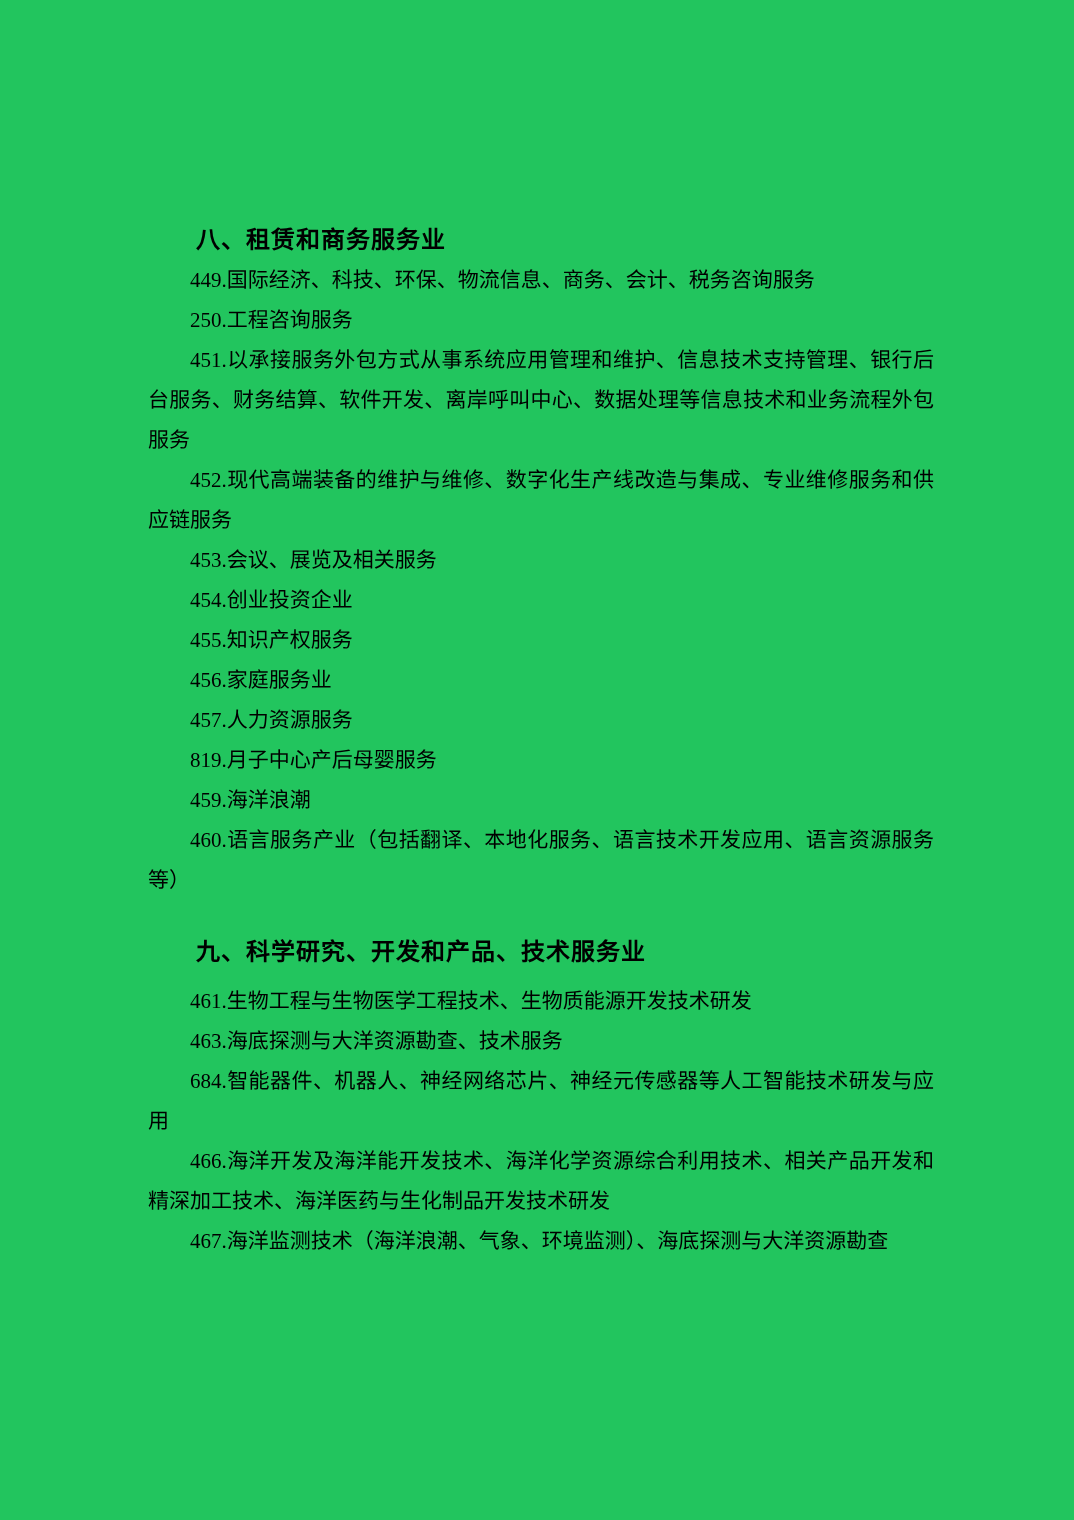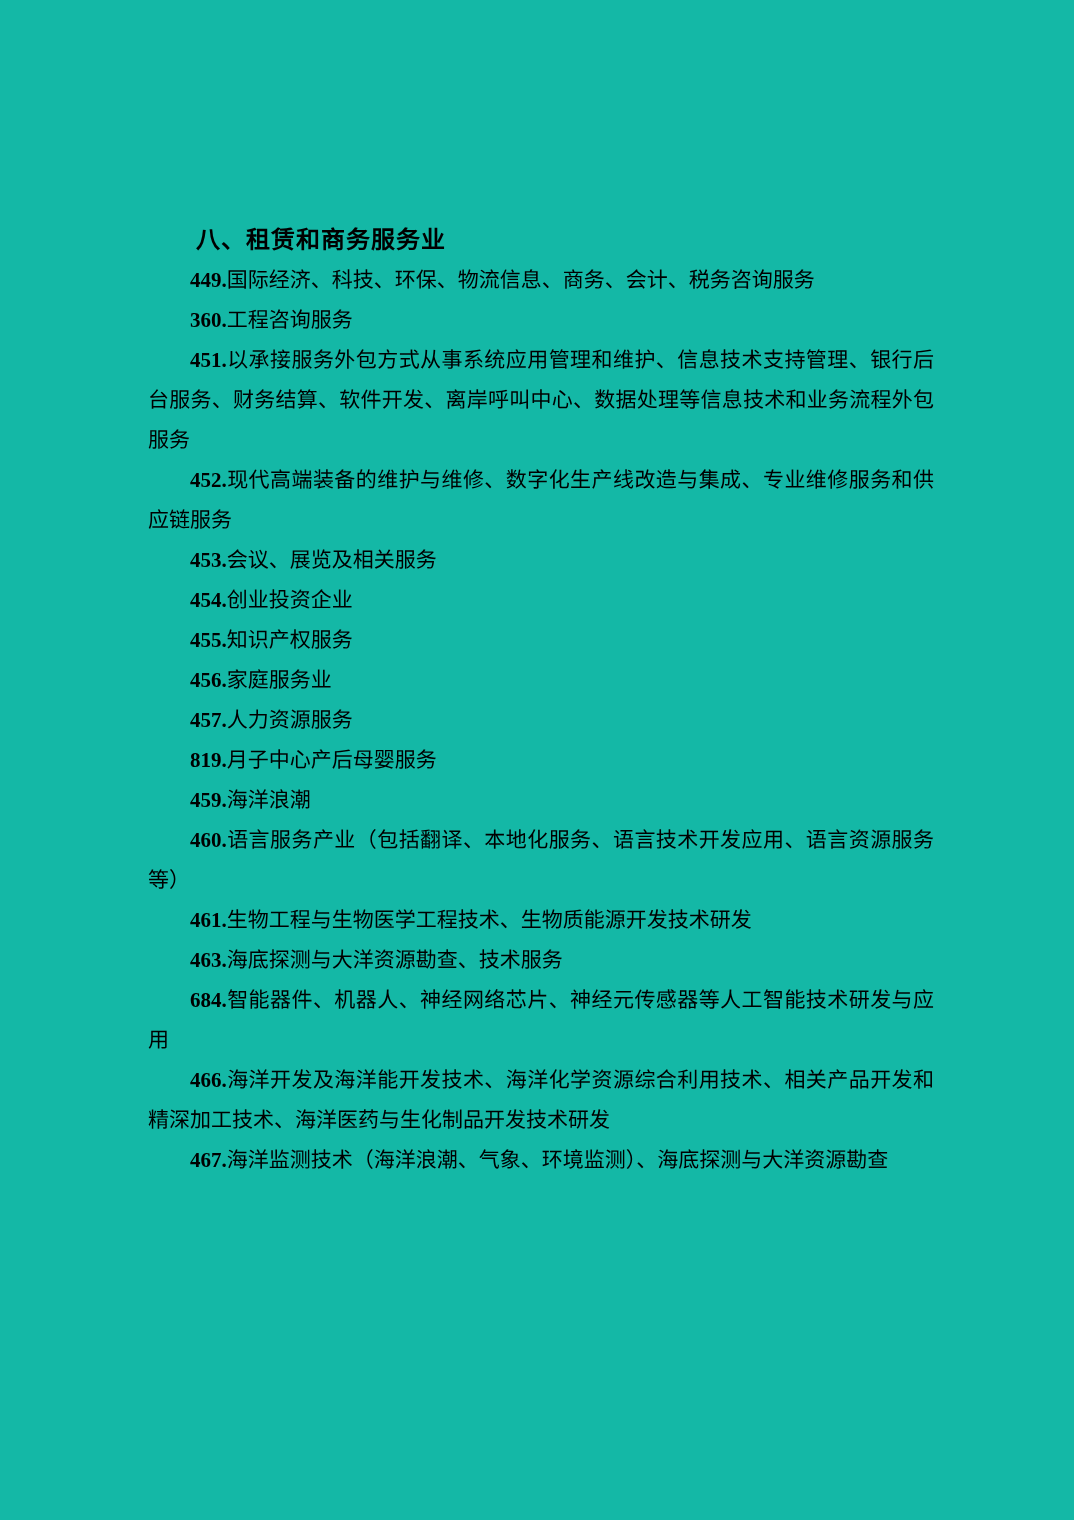--- a/index.html
+++ b/index.html
@@ -10,21 +10,21 @@
     width: 1074px;
     height: 1520px;
     background: #ffffff;
     overflow: hidden;
   }
   .page {
     box-sizing: border-box;
     width: 1074px;
     height: 1520px;
     padding: 220px 140px 0 148px;
-    background: #14b8a6;
+    background: #22c55e;
     color: #000000;
   }
   .section-heading {
     margin: 0;
     font-family: "Liberation Sans", "DejaVu Sans", sans-serif;
     font-weight: bold;
     font-size: 24px;
     line-height: 40px;
     text-indent: 2em;
     color: #000000;
@@ -38,46 +38,46 @@
     margin: 0;
     font-family: "Liberation Serif", "DejaVu Serif", serif;
     font-size: 21px;
     line-height: 40px;
     text-indent: 2em;
     text-align: justify;
     color: #000000;
   }
   .doc-item .num {
     font-family: "Liberation Serif", "DejaVu Serif", serif;
-    font-weight: bold;
   }
 </style>
 </head>
 <body>
 
 <div class="page">
 
   <section>
     <h2 class="section-heading">八、租赁和商务服务业</h2>
 
     <p class="doc-item"><span class="num">449.</span><span>国际经济、科技、环保、物流信息、商务、会计、税务咨询服务</span></p>
-    <p class="doc-item"><span class="num">360.</span><span>工程咨询服务</span></p>
+    <p class="doc-item"><span class="num">250.</span><span>工程咨询服务</span></p>
     <p class="doc-item"><span class="num">451.</span><span>以承接服务外包方式从事系统应用管理和维护、信息技术支持管理、银行后台服务、财务结算、软件开发、离岸呼叫中心、数据处理等信息技术和业务流程外包服务</span></p>
     <p class="doc-item"><span class="num">452.</span><span>现代高端装备的维护与维修、数字化生产线改造与集成、专业维修服务和供应链服务</span></p>
     <p class="doc-item"><span class="num">453.</span><span>会议、展览及相关服务</span></p>
     <p class="doc-item"><span class="num">454.</span><span>创业投资企业</span></p>
     <p class="doc-item"><span class="num">455.</span><span>知识产权服务</span></p>
     <p class="doc-item"><span class="num">456.</span><span>家庭服务业</span></p>
     <p class="doc-item"><span class="num">457.</span><span>人力资源服务</span></p>
     <p class="doc-item"><span class="num">819.</span><span>月子中心产后母婴服务</span></p>
     <p class="doc-item"><span class="num">459.</span><span>海洋浪潮</span></p>
     <p class="doc-item"><span class="num">460.</span><span>语言服务产业（包括翻译、本地化服务、语言技术开发应用、语言资源服务等）</span></p>
   </section>
 
   <section>
+    <h2 class="section-heading spaced">九、科学研究、开发和产品、技术服务业</h2>
 
     <p class="doc-item"><span class="num">461.</span><span>生物工程与生物医学工程技术、生物质能源开发技术研发</span></p>
     <p class="doc-item"><span class="num">463.</span><span>海底探测与大洋资源勘查、技术服务</span></p>
     <p class="doc-item"><span class="num">684.</span><span>智能器件、机器人、神经网络芯片、神经元传感器等人工智能技术研发与应用</span></p>
     <p class="doc-item"><span class="num">466.</span><span>海洋开发及海洋能开发技术、海洋化学资源综合利用技术、相关产品开发和精深加工技术、海洋医药与生化制品开发技术研发</span></p>
     <p class="doc-item"><span class="num">467.</span><span>海洋监测技术（海洋浪潮、气象、环境监测）、海底探测与大洋资源勘查</span></p>
   </section>
 
 </div>
 

